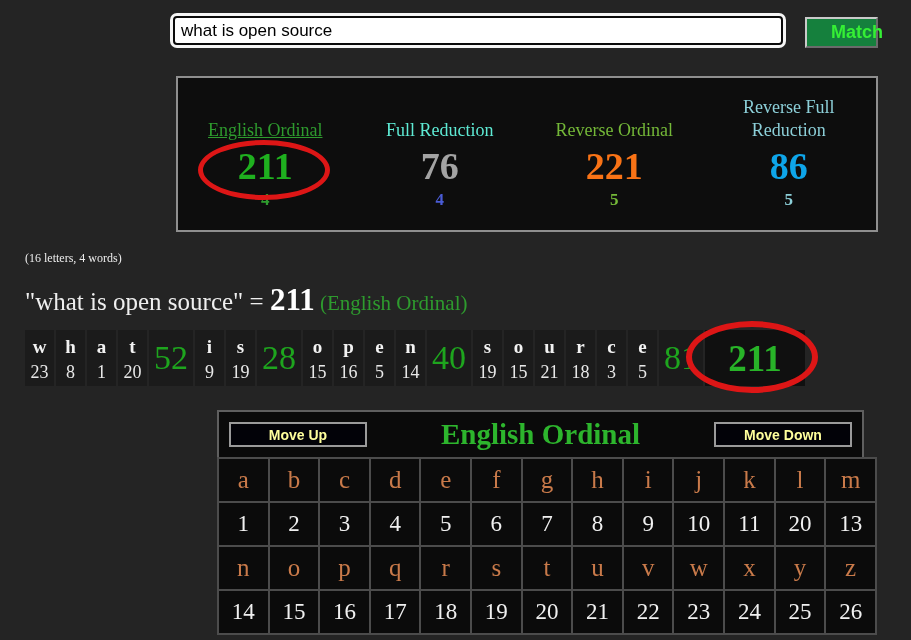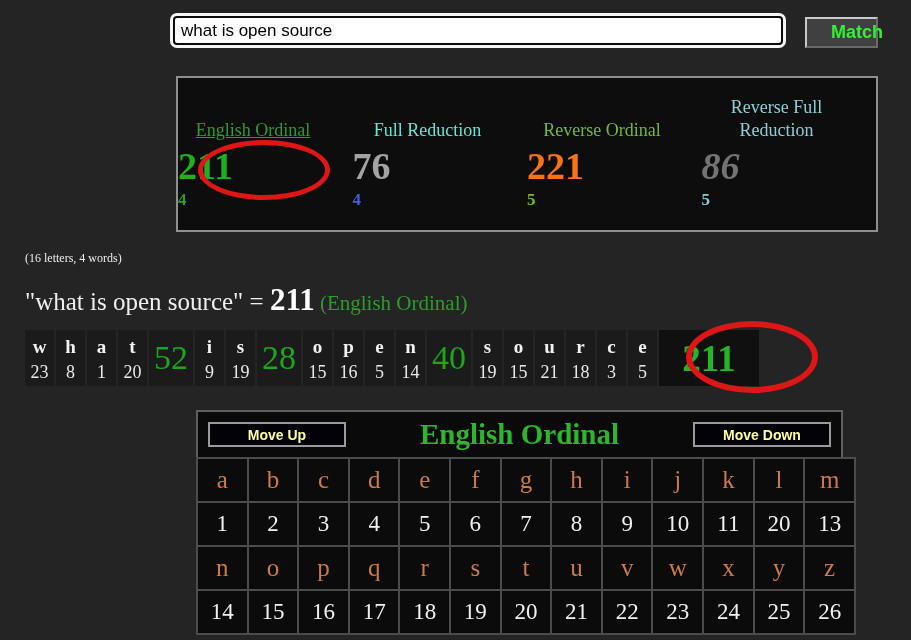--- a/index.html
+++ b/index.html
@@ -18,38 +18,38 @@
     background: #ffffff; color: #000;
     border: 2px solid #0a0a0a; border-radius: 4px;
     box-shadow: 0 0 0 3px #f5f5f5;
     font-family: "Liberation Sans", sans-serif;
     font-size: 17px; padding: 0 6px;
     outline: none;
   }
   .match-btn {
     position: absolute; left: 805px; top: 17px;
     width: 73px; height: 31px;
-    background: #404040; color: #35ef35;
+    background: #15803d; color: #35ef35;
     font: bold 18px "Liberation Sans", sans-serif;
     border: 2px solid; border-color: #c9c9c9 #6b6b6b #6b6b6b #c9c9c9;
     cursor: pointer;
     padding-left: 24px;
   }
 
   
   .cipher-panel {
     position: absolute; left: 176px; top: 76px;
     width: 702px; height: 156px;
     background: #0d0d0d;
     border: 2px solid #8f8f8f;
     display: flex;
   }
   .cipher-col {
     flex: 1; display: flex; flex-direction: column;
-    align-items: flex-start; padding-top: 16px;
+    align-items: center; padding-top: 16px;
   }
   .cipher-label-wrap {
     height: 48px; width: 150px;
     display: flex; align-items: flex-end; justify-content: center;
     text-align: center; font-size: 18px; line-height: 23px;
   }
   .cipher-label-wrap a { text-decoration: underline; cursor: pointer; }
   .cipher-value { font-size: 38px; font-weight: bold; line-height: 44px; margin-top: 2px; }
   .cipher-count { font-size: 17px; font-weight: bold; margin-top: 2px; }
   .panel-ellipse {
@@ -90,21 +90,21 @@
     display: flex; align-items: center; justify-content: center;
   }
   .bd-ellipse {
     position: absolute; left: 661px; top: -9px;
     width: 132px; height: 72px;
     border: 6px solid #dd1616; border-radius: 50%;
     pointer-events: none;
   }
 
   
-  .cipher-table { position: absolute; left: 183px; top: 410px; width: 660px; padding-left: 13px; }
+  .cipher-table { position: absolute; left: 204px; top: 410px; width: 660px; padding-left: 13px; }
   .table-header {
     height: 47px; background: #0a0a0a;
     border: 2px solid #5f5f5f; border-bottom: none;
     display: flex; align-items: center; justify-content: space-between;
     padding: 0 10px;
   }
   .move-btn {
     width: 138px; height: 25px;
     background: #020208; border: 2px solid #9a9a9a;
     color: #ffff9c; font: bold 14px "Liberation Sans", sans-serif;
@@ -145,21 +145,21 @@
         <div class="cipher-label-wrap">
           <span style="color: rgb(116, 184, 56);">Reverse Ordinal</span>
         </div>
         <div class="cipher-value" style="color: #f97316;">221</div>
         <div class="cipher-count" style="color: rgb(116, 184, 56);">5</div>
       </div>
       <div class="cipher-col">
         <div class="cipher-label-wrap">
           <span style="color: rgb(140, 207, 216);">Reverse Full Reduction</span>
         </div>
-        <div class="cipher-value" style="color: #737373; font-style: italic;">86</div>
+        <div class="cipher-value" style="color: #0ea5e9;">86</div>
         <div class="cipher-count" style="color: rgb(140, 207, 216);">5</div>
       </div>
     </div>
   <div class="panel-ellipse"></div>
 </div>
 
 <div class="letters-summary">(16 letters, 4 words)</div>
 
 <div class="equation">
   <span class="lhs">"what is open source" = </span><span class="value">211</span><span class="note"> (English Ordinal)</span>
@@ -227,20 +227,21 @@
       <div class="num">18</div>
     </div>
     <div class="bd-letter">
       <div class="ch">c</div>
       <div class="num">3</div>
     </div>
     <div class="bd-letter">
       <div class="ch">e</div>
       <div class="num">5</div>
     </div>
+    <div class="bd-sum">81</div>
     <div class="bd-total">211</div>
   </div>
 
 <div class="cipher-table">
   <div class="table-header">
     <button class="move-btn">Move Up</button>
     <span class="table-title">English Ordinal</span>
     <button class="move-btn">Move Down</button>
   </div>
   <table class="grid">

